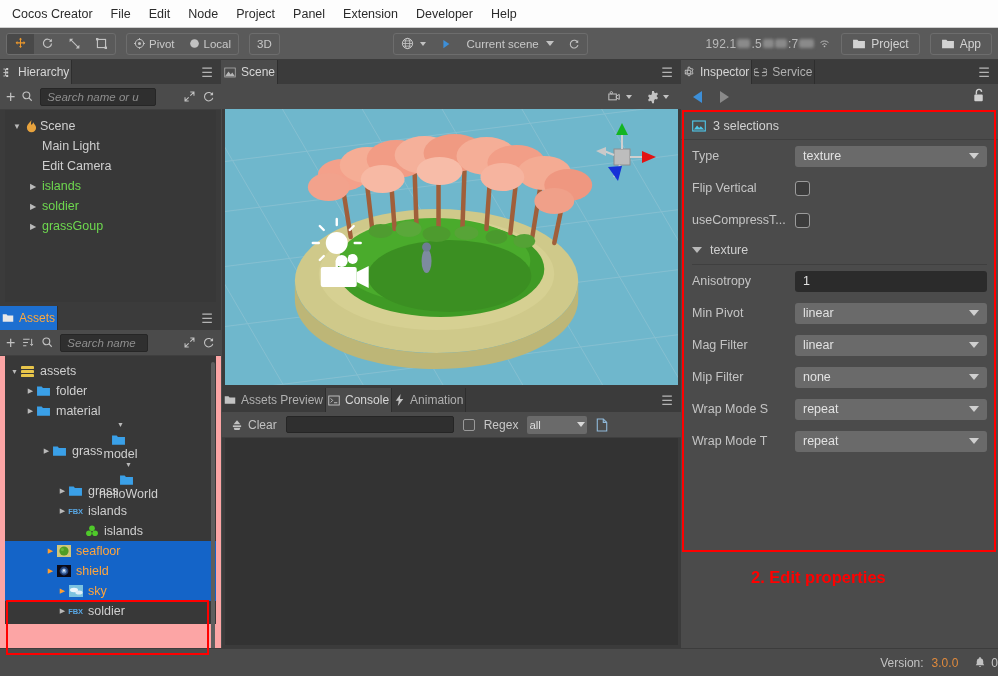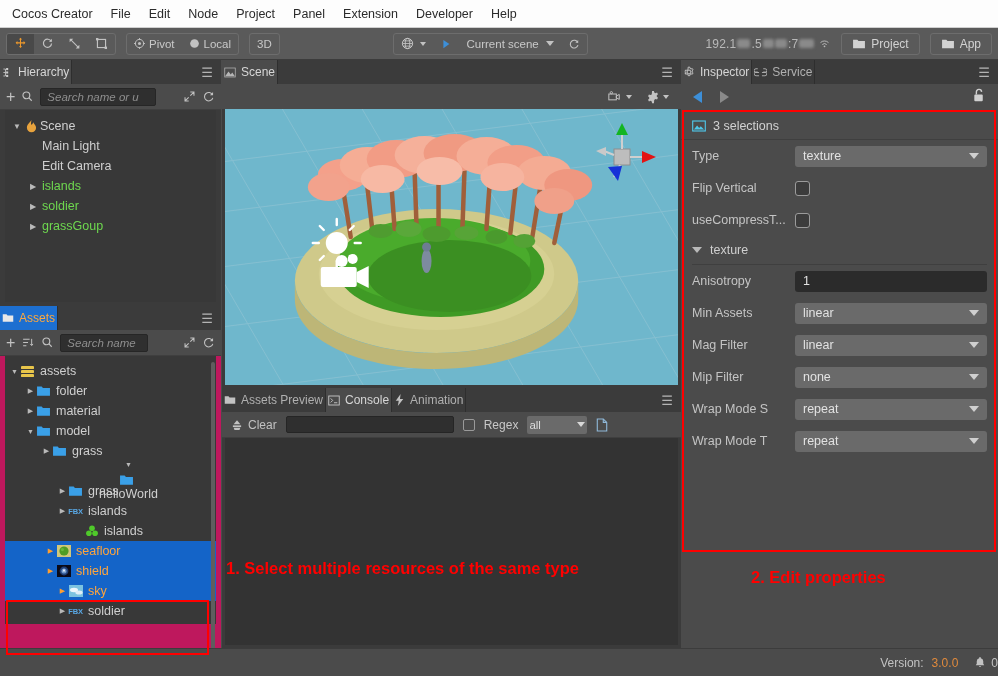--- a/index.html
+++ b/index.html
@@ -68,21 +68,21 @@
 
   
   #hierarchy { position:absolute; left:0; top:0; width:221px; height:246px; background:#3b3b3b; }
   #hier-body { position:absolute; top:50px; left:5px; right:5px; bottom:4px; background:#383838; padding-top:6px; overflow:hidden;}
   .hrow { height:20px; display:flex; align-items:center; font-size:12.5px; color:#cfcfcf; padding-left:6px; cursor:pointer;}
   .hrow .arr { width:12px; color:#b9b9b9; font-size:8px; display:flex; justify-content:center;}
   .hrow .nm { margin-left:3px; }
   .green { color:#6ed84f; }
 
   
-  #assets { position:absolute; left:0; top:246px; width:221px; bottom:0; background:#be185d; }
+  #assets { position:absolute; left:0; top:246px; width:221px; bottom:0; background:#fca5a5; }
   #assets-body { position:absolute; top:50px; left:5px; right:5px; bottom:24px; background:#383838; padding-top:5px; overflow:hidden;}
   .arow { height:20px; display:flex; align-items:center; font-size:12.5px; color:#cfcfcf; cursor:pointer; position:relative;}
   .arow .arr { width:11px; color:#b9b9b9; font-size:7px; display:flex; justify-content:center; flex:0 0 11px;}
   .arow .ico { width:15px; height:13px; margin-right:5px; flex:0 0 15px; display:flex; align-items:center; justify-content:center;}
   .arow.sel { background:#1464c8; color:#ffa53c; }
   .arow.sel .arr { color:#ff9f30; }
   #assets-scroll { position:absolute; right:6px; top:56px; width:4px; height:300px; background:#5e5e5e; border-radius:2px;}
 
   
   #center { position:absolute; left:222px; top:0; right:317px; bottom:0; background:#4b4b4b;}
@@ -383,21 +383,21 @@
         </div>
         <div class="arow" style="padding-left: 20px;">
           <span class="arr">▶</span>
           <span class="ico">
             <svg width="15" height="12" viewBox="0 0 16 13">
               <path d="M1 1.6h5l1.4 1.6H15V11.6H1z" fill="#3aa0e8"></path>
             </svg>
           </span>
           <span>material</span>
         </div>
-        <div class="arow" style="padding-left: 20px;">
+        <div class="arow" style="padding-left: 20px; flex-direction: column;">
           <span class="arr">▼</span>
           <span class="ico">
             <svg width="15" height="12" viewBox="0 0 16 13">
               <path d="M1 1.6h5l1.4 1.6H15V11.6H1z" fill="#3aa0e8"></path>
             </svg>
           </span>
           <span>model</span>
         </div>
         <div class="arow" style="padding-left: 36px;">
           <span class="arr">▶</span>
@@ -671,21 +671,20 @@
           <span style="width:0;height:0;border-left:4px solid transparent;border-right:4px solid transparent;border-top:5px solid #d8d8d8;"></span>
         </div>
         <div class="ticon">
           <svg width="12" height="14" viewBox="0 0 14 16">
               <path d="M1.5 1h7l4 4v10h-11z" fill="none" stroke="#8fb8d8" stroke-width="1.3"></path>
               <path d="M8.5 1v4h4" fill="none" stroke="#8fb8d8" stroke-width="1.3"></path>
             </svg>
         </div>
       </div>
       <div id="console-body"></div>
-      <div class="annot" style="left:4px; top:171px;">1. Select multiple resources of the same type</div>
     </div>
   </div>
 
   <div id="inspector">
     <div class="panel-tabs">
       <div class="ptab active">
         <svg width="12" height="12" viewBox="0 0 16 16">
             <circle cx="8" cy="8" r="2.6" fill="none" stroke="#c8c8c8" stroke-width="1.3"></circle>
             <path d="M6.9 1.5h2.2l.25 1.7 1.4.8 1.6-.65 1.1 1.9-1.25 1.15v1.6l1.25 1.15-1.1 1.9-1.6-.65-1.4.8-.25 1.7H6.9l-.25-1.7-1.4-.8-1.6.65-1.1-1.9L3.8 9.9V8.3L2.55 7.15l1.1-1.9 1.6.65 1.4-.8z" fill="none" stroke="#c8c8c8" stroke-width="1.2"></path>
           </svg>
@@ -739,21 +738,21 @@
         <span class="foldcaret"></span>
         <span>texture</span>
       </div>
       <div class="hr"></div>
       <div id="tex-prop-list">
           <div class="prow">
             <div class="plabel">Anisotropy</div>
             <div class="pfield">1</div>
           </div>
           <div class="prow">
-            <div class="plabel">Min Assets</div>
+            <div class="plabel">Min Pivot</div>
             <div class="pdrop">
               <span>linear</span>
               <span class="caret"></span>
             </div>
           </div>
           <div class="prow">
             <div class="plabel">Mag Filter</div>
             <div class="pdrop">
               <span>linear</span>
               <span class="caret"></span>

